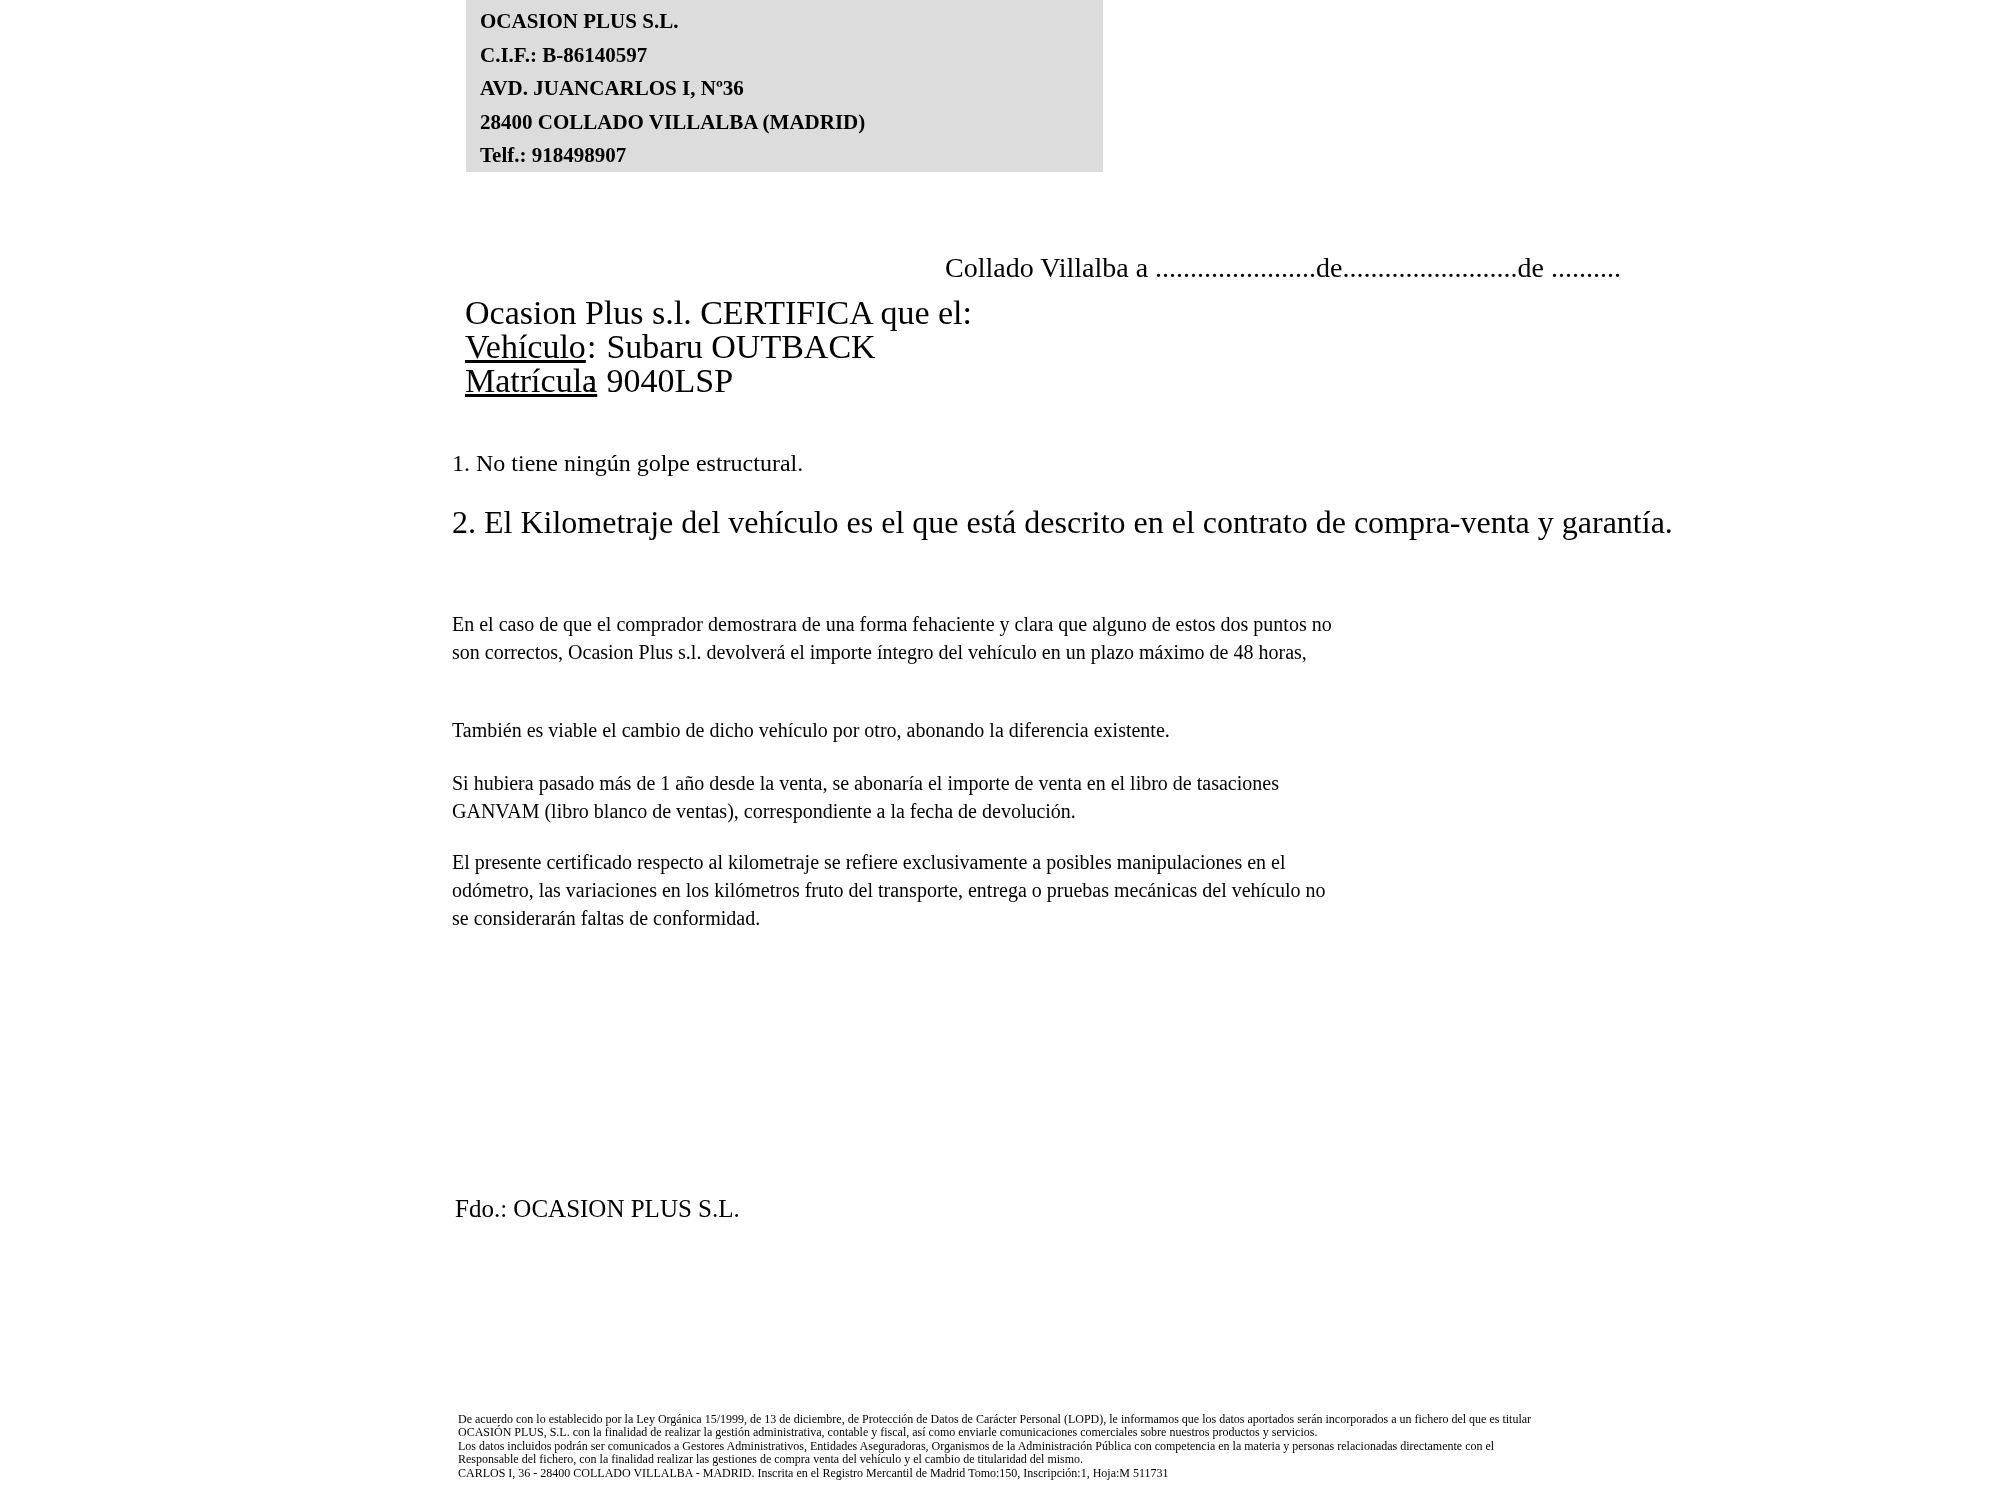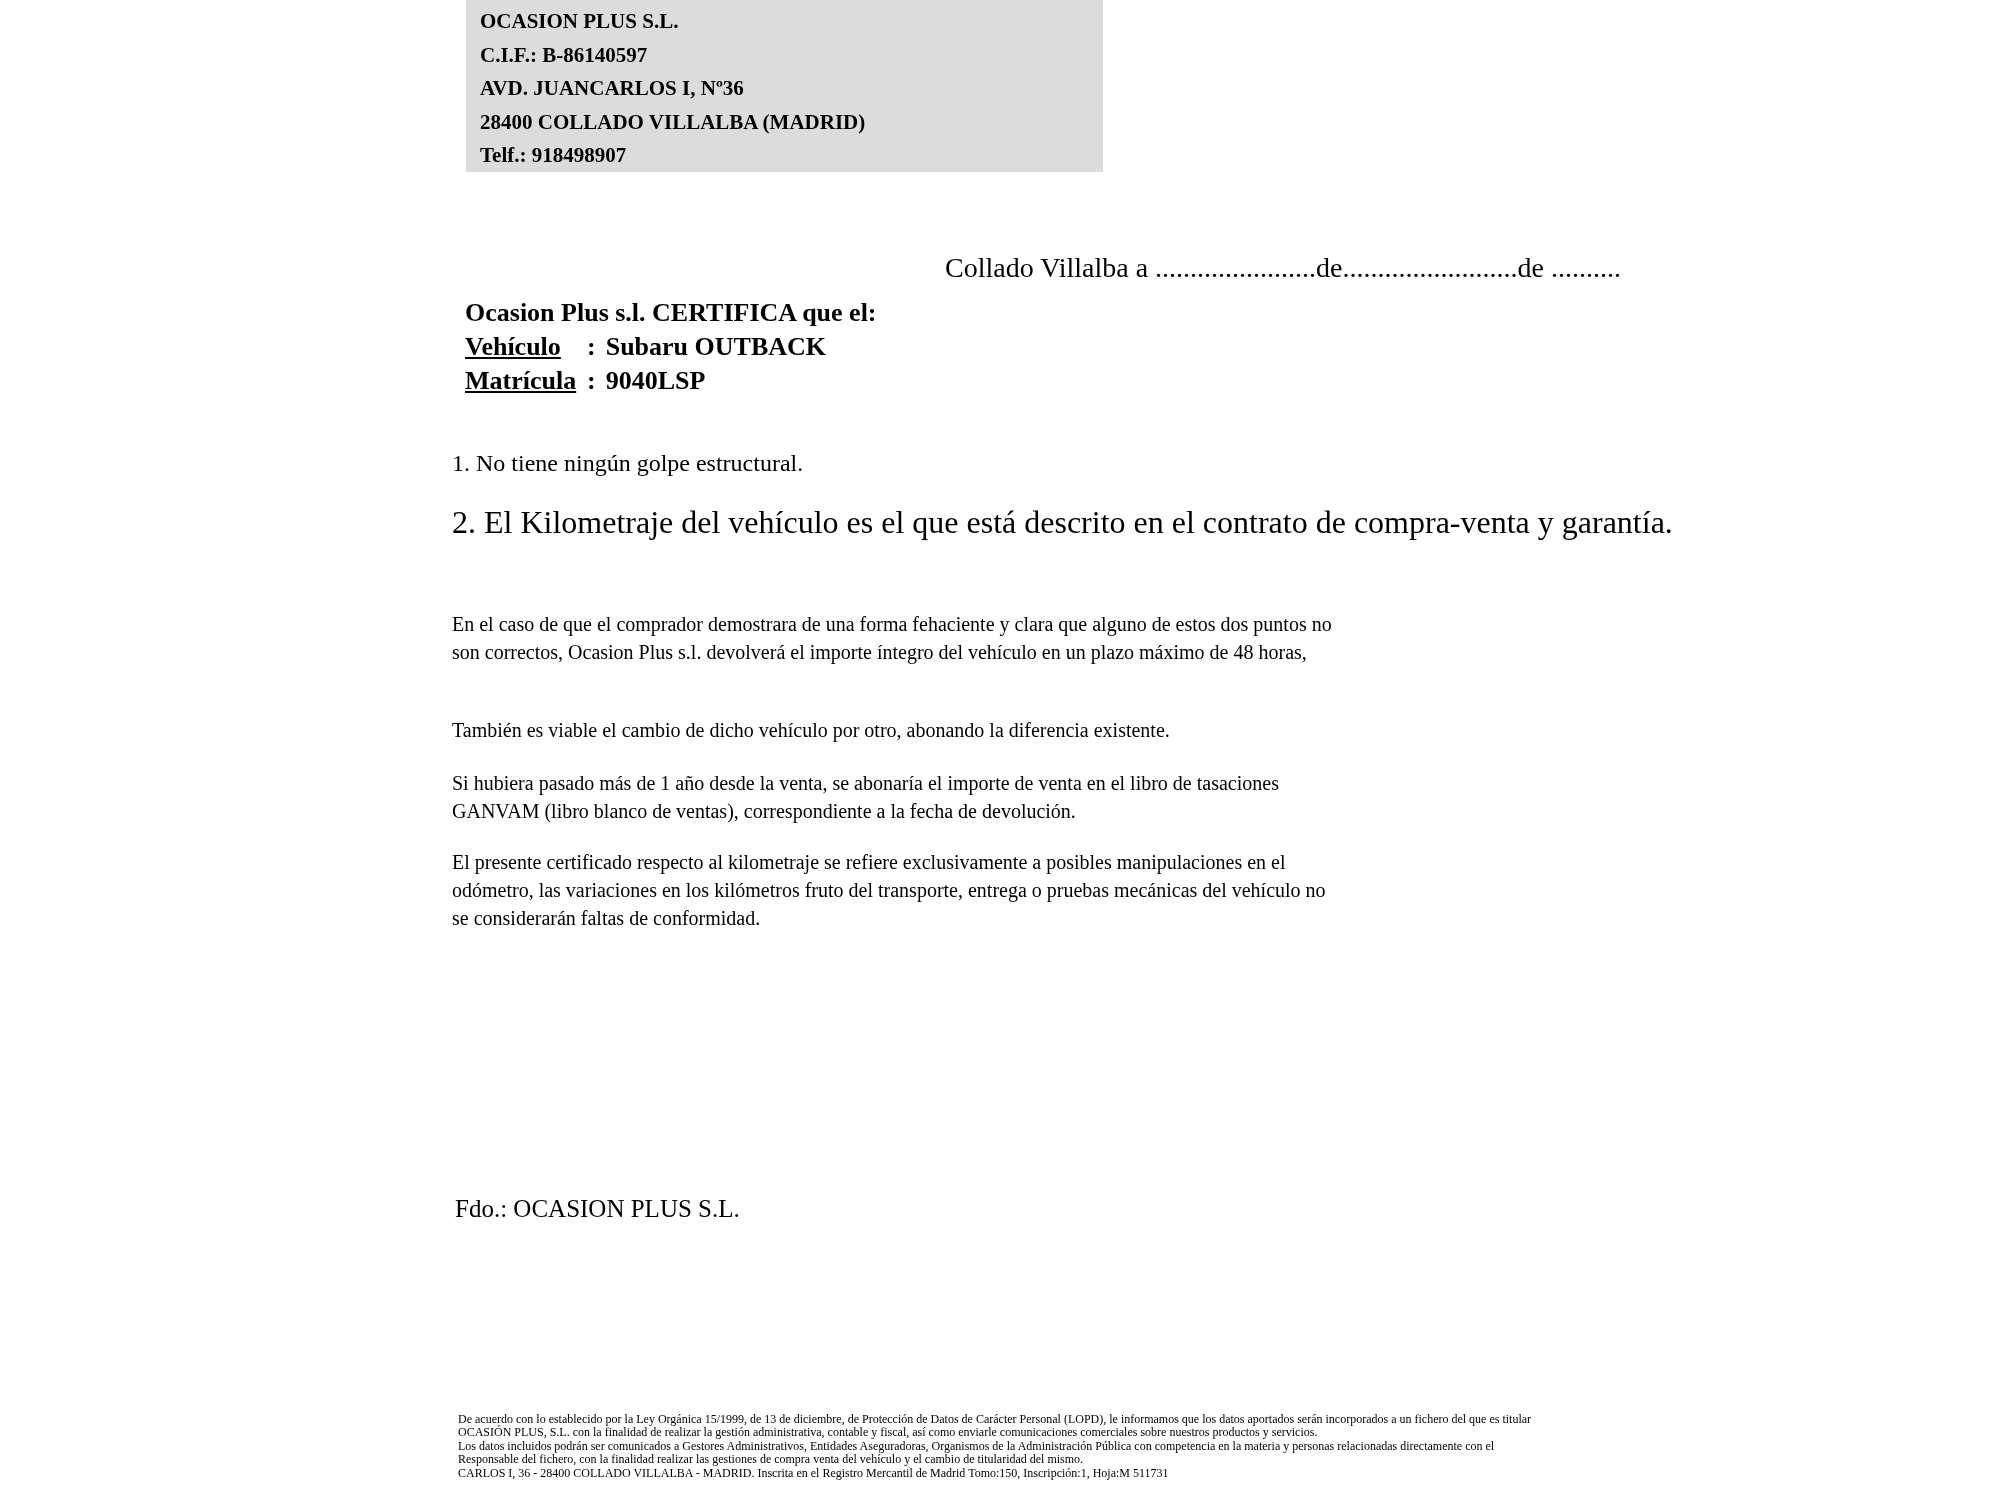--- a/index.html
+++ b/index.html
@@ -33,24 +33,23 @@
     left: 945px;
     top: 252px;
     font-size: 28px;
     white-space: nowrap;
   }
   
   .cert-block {
     position: absolute;
     left: 465px;
     top: 296px;
-    font-size: 26px;
+    font-size: 34px;
     line-height: 34px;
     white-space: nowrap;
-    font-weight: bold;
   }
   .cert-label { display: inline-block; width: 122px; }
   .underlined { text-decoration: underline; }
   .cert-value { margin-left: 10px; }
   
   .item-1 { position: absolute; left: 452px; top: 450px; font-size: 24px; white-space: nowrap; }
   .item-2 { position: absolute; left: 452px; top: 504px; font-size: 32px; white-space: nowrap; }
   
   .para { position: absolute; left: 452px; font-size: 20px; line-height: 28px; white-space: nowrap; }
   .para-0 { top: 610px; }

